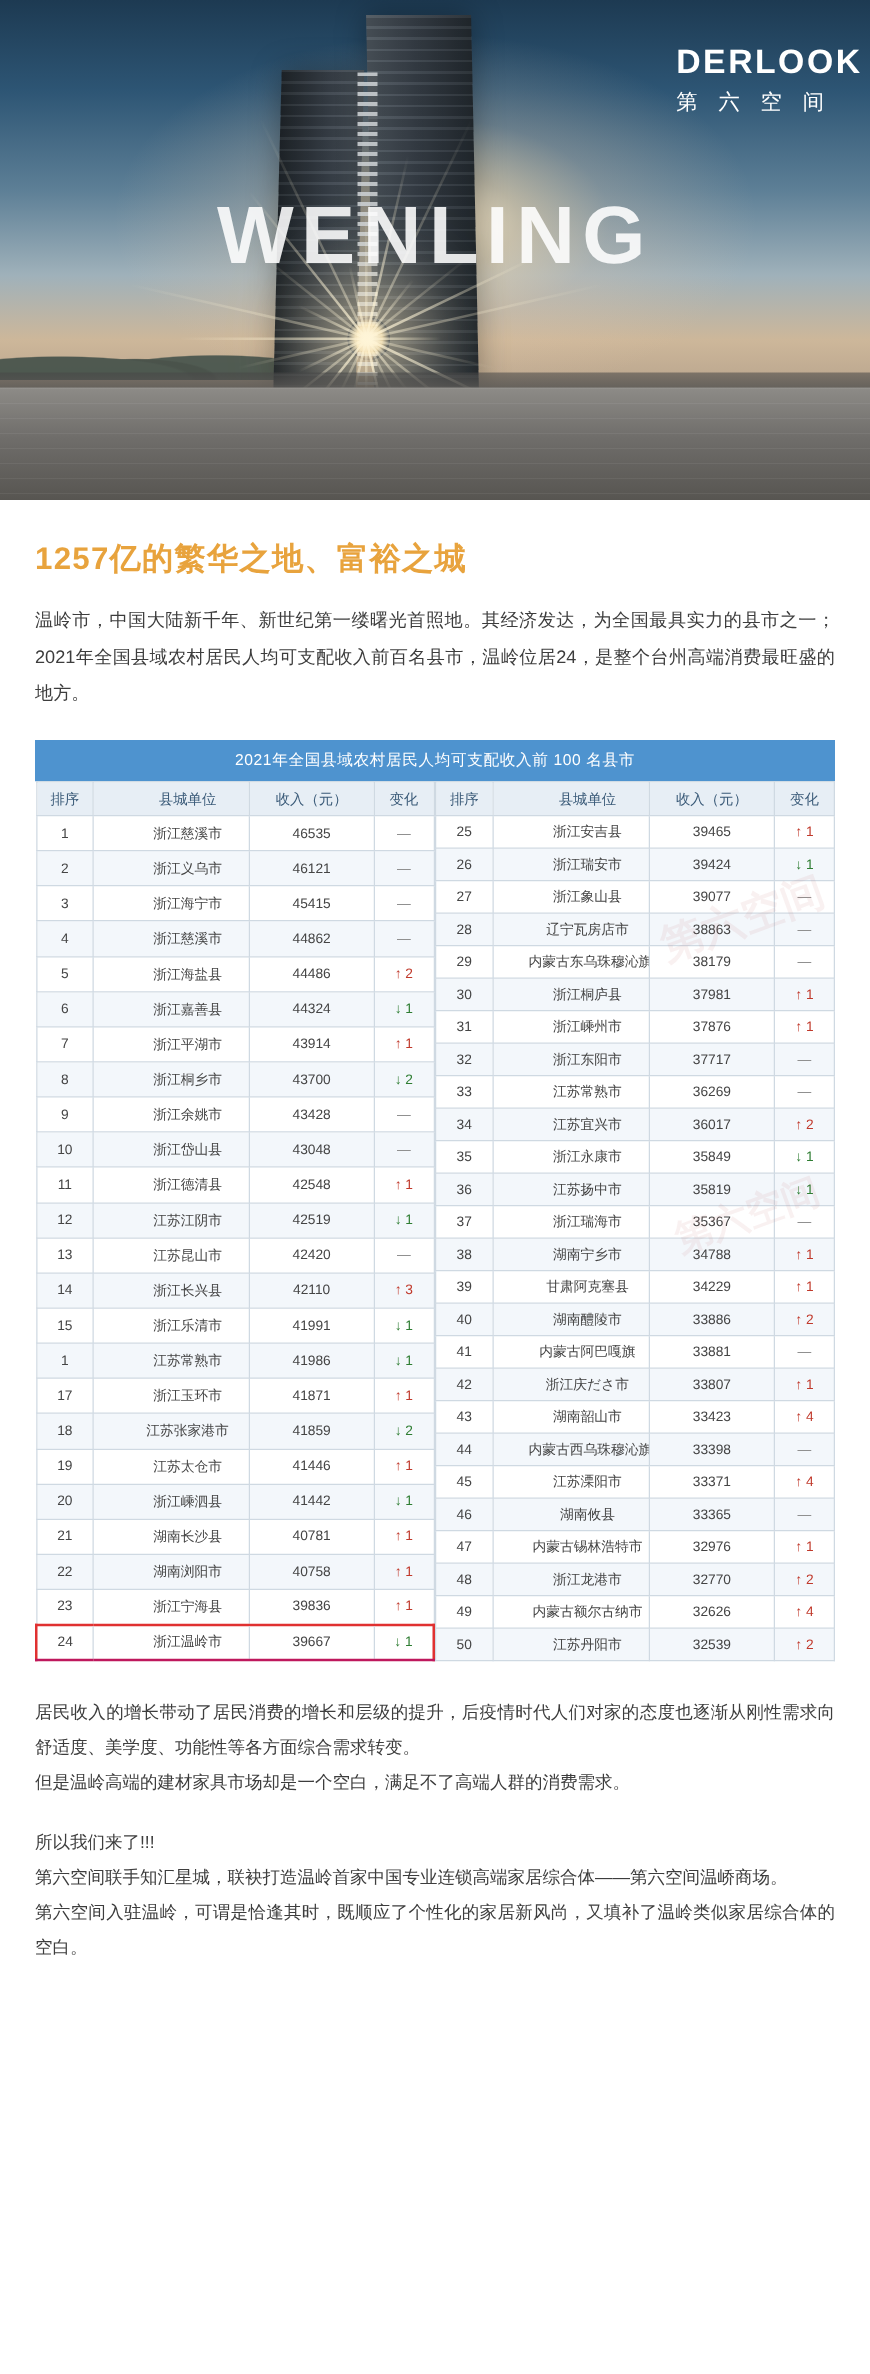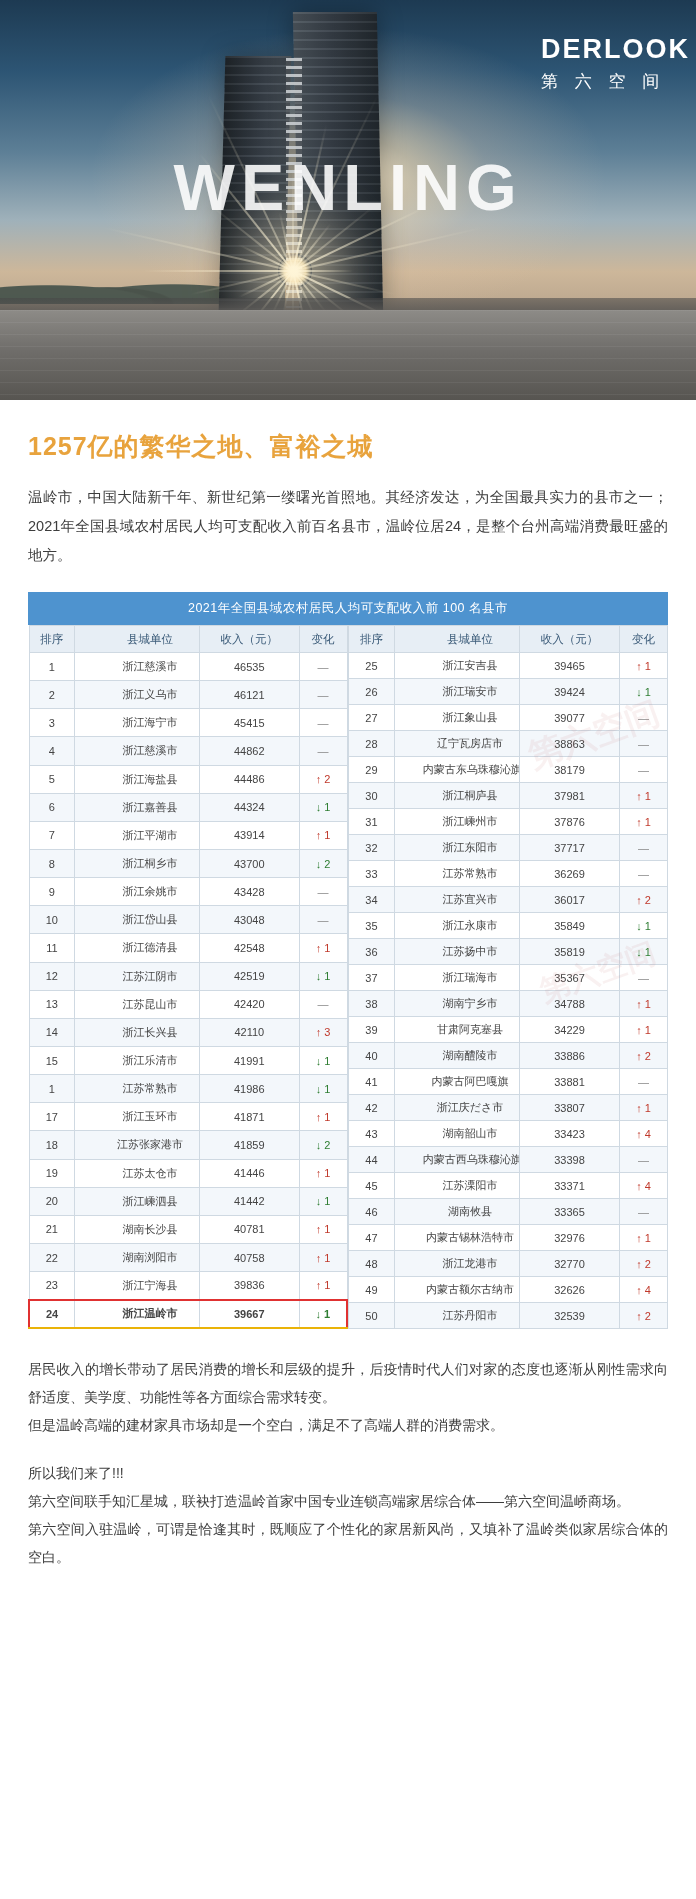--- a/index.html
+++ b/index.html
@@ -166,23 +166,22 @@
   tbody tr:nth-child(even) td { background: #f3f7fb; }
   .c-rank { width: 44px; }
   .c-name { width: 120px; padding-left: 28px; }
   .c-inc  { width: 96px; margin-top: 36px; }
   .c-chg  { width: 46px; }
   .up { color: #c0392b; }
   .dn { color: #2e7d32; }
   .flat { color: #888; }
   tr.highlight td {
     border-top: 2px solid #e03131;
-    border-bottom: 2px solid #eab308;
+    border-bottom: 2px solid #be185d;
     background: #ffffff !important;
-    font-weight: bold;
   }
   tr.highlight td:first-child { border-left: 2px solid #e03131; }
   tr.highlight td:last-child { border-right: 2px solid #e03131; }
 
   .watermark {
     position: absolute; right: 6px; top: 120px;
     font-size: 34px; color: rgba(200,120,120,0.10);
     transform: rotate(-20deg);
     pointer-events: none;
     font-weight: bold;

